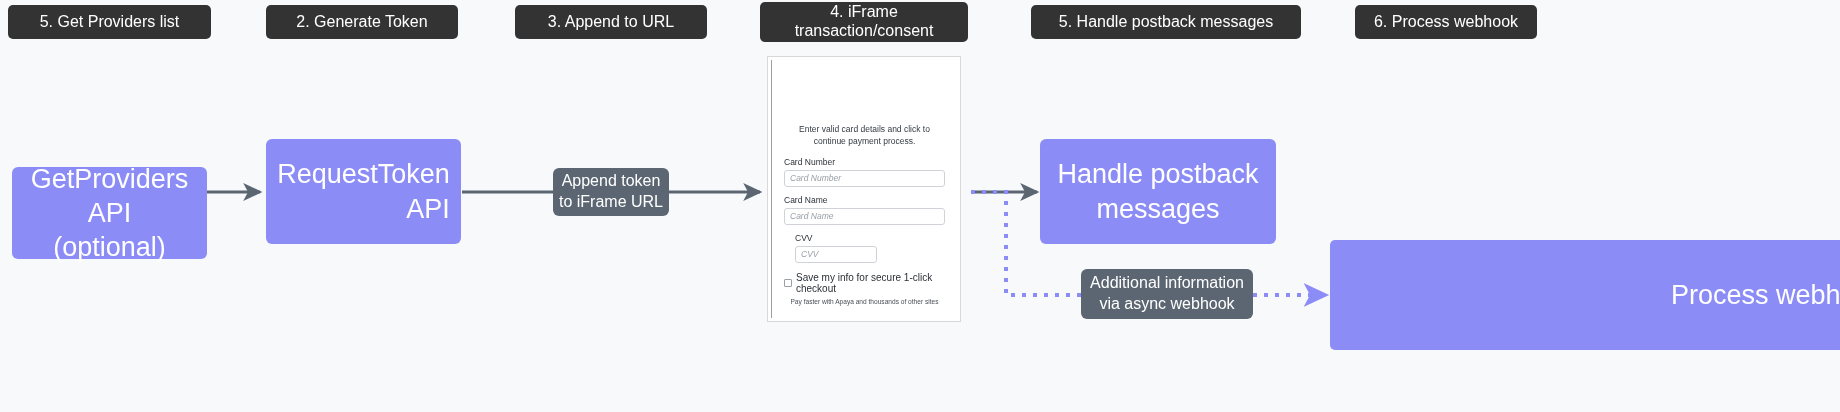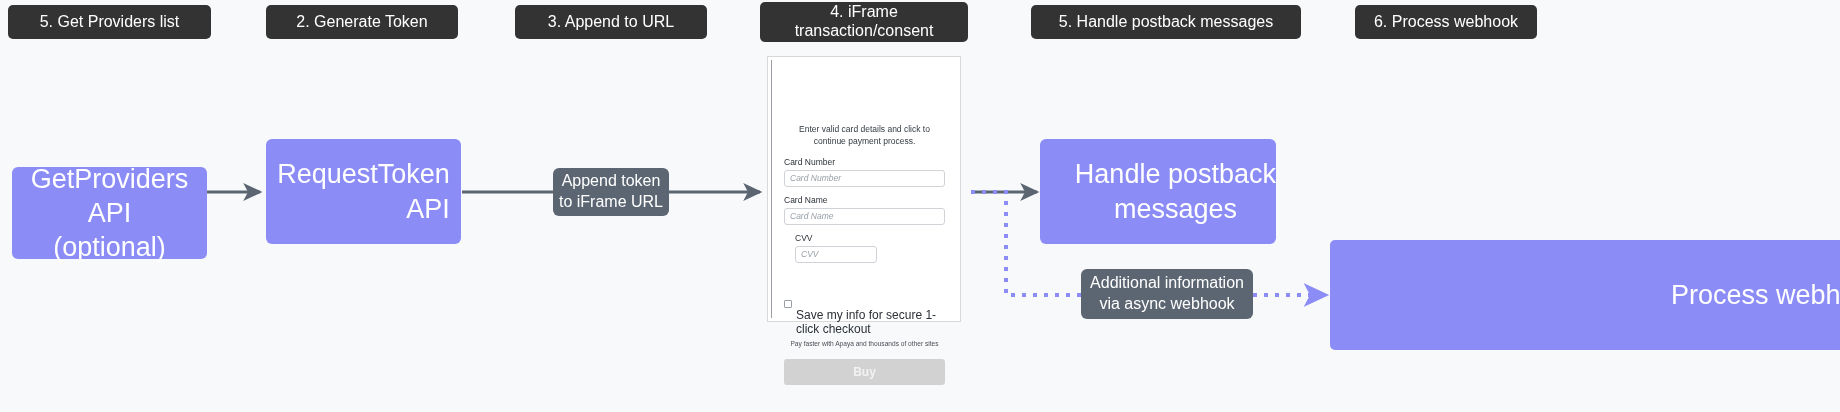--- a/index.html
+++ b/index.html
@@ -137,23 +137,22 @@
   .cbox {
     width: 8px;
     height: 8px;
     border: 1px solid #9aa0a6;
     border-radius: 1px;
     box-sizing: border-box;
     flex: 0 0 auto;
     background: #fff;
   }
   .frm-check span.lbl {
-    font-size: 12px;
+    font-size: 10px;
     color: #2b3036;
-    margin-top: 36px;
   }
   .frm-sub {
     font-size: 6.6px;
     color: #4a5058;
     text-align: center;
     margin-top: 4px;
   }
   .frm-buy {
     margin-top: 12px;
     height: 26px;
@@ -225,21 +224,21 @@
     <span>GetProviders
 API
 (optional)</span>
   </div>
 
   <div class="pbox" style="left:266px; top:139px; width:195px; height:105px;text-align:right;">
     <span>RequestToken
 API</span>
   </div>
 
-  <div class="pbox" style="left:1040px; top:139px; width:236px; height:105px;justify-content:flex-end;">
+  <div class="pbox" style="left:1040px; top:139px; width:236px; height:105px;">
     <span>Handle postback
 messages</span>
   </div>
 
   <div class="pbox sharp" style="left:1330px; top:240px; width:554px; height:110px;justify-content:flex-end;">
     <span>Process webhook</span>
   </div>
 
   <div class="note" style="left:553px; top:168px; width:116px; height:48px;">
     <span>Append token
@@ -274,20 +273,17 @@
           </div>
         </div>
       </div>
 
       <div class="frm-check">
         <span class="cbox"></span>
         <span class="lbl">Save my info for secure 1-click checkout</span>
       </div>
       <div class="frm-sub">Pay faster with Apaya and thousands of other sites</div>
 
-      <div class="frm-buy">
-        <span>Buy</span>
-      </div>
 
     </div>
   </div>
 
 </div>
 
 </body></html>

